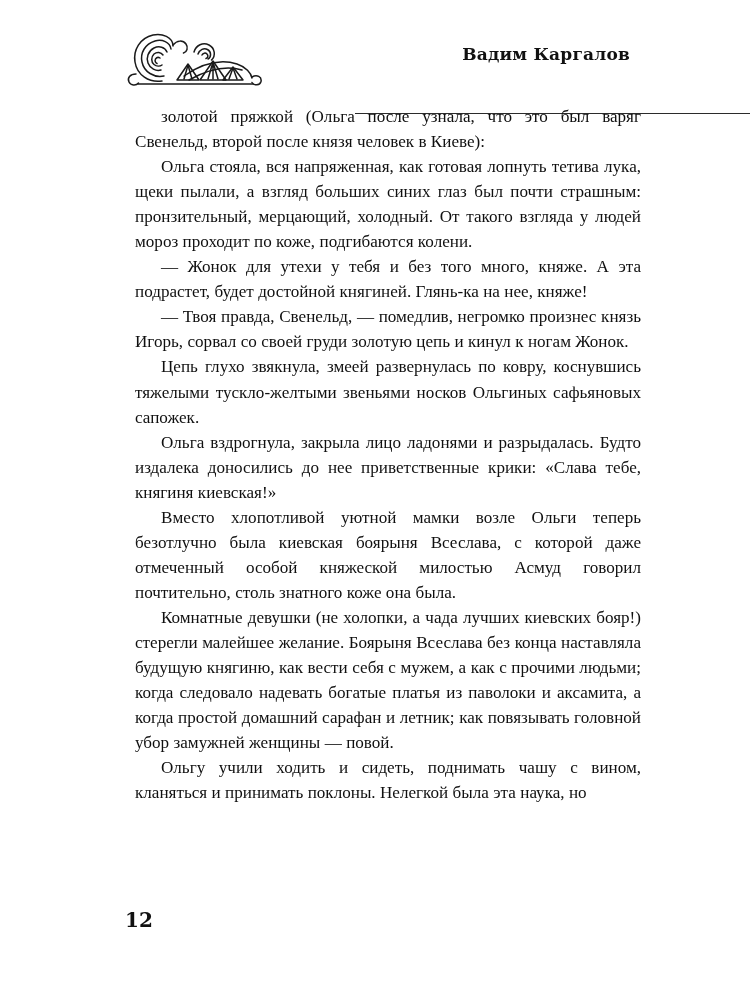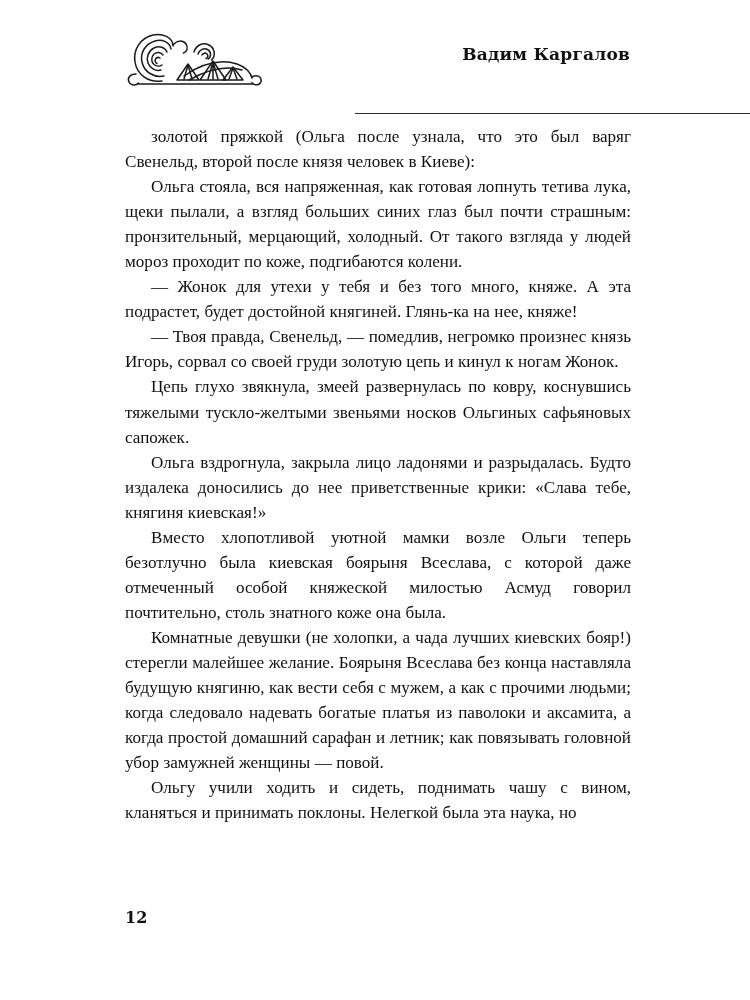--- a/index.html
+++ b/index.html
@@ -67,24 +67,23 @@
     left: 230px;
     top: 83px;
     width: 400px;
     height: 1px;
     background: #2b2b2b;
   }
 
   
   .text-block {
     position: absolute;
-    left: 125px;
+    left: 135px;
     top: 104px;
     width: 506px;
-    margin-top: 20px;
   }
 
   .para {
     margin: 0;
     text-align: justify;
     text-justify: inter-word;
     text-indent: 26px;
     font-size: 17.1px;
     line-height: 25.05px;
     color: #101010;
@@ -92,21 +91,21 @@
     word-spacing: 0.1px;
   }
 
   
   .folio {
     position: absolute;
     left: 125px;
     top: 908px;
     font-family: "DejaVu Serif", "Liberation Serif", serif;
     font-weight: 700;
-    font-size: 16px;
+    font-size: 20px;
     color: #111111;
   }
 </style>
 </head>
 <body>
 
 <div class="page">
 
   <div class="running-head">
 

